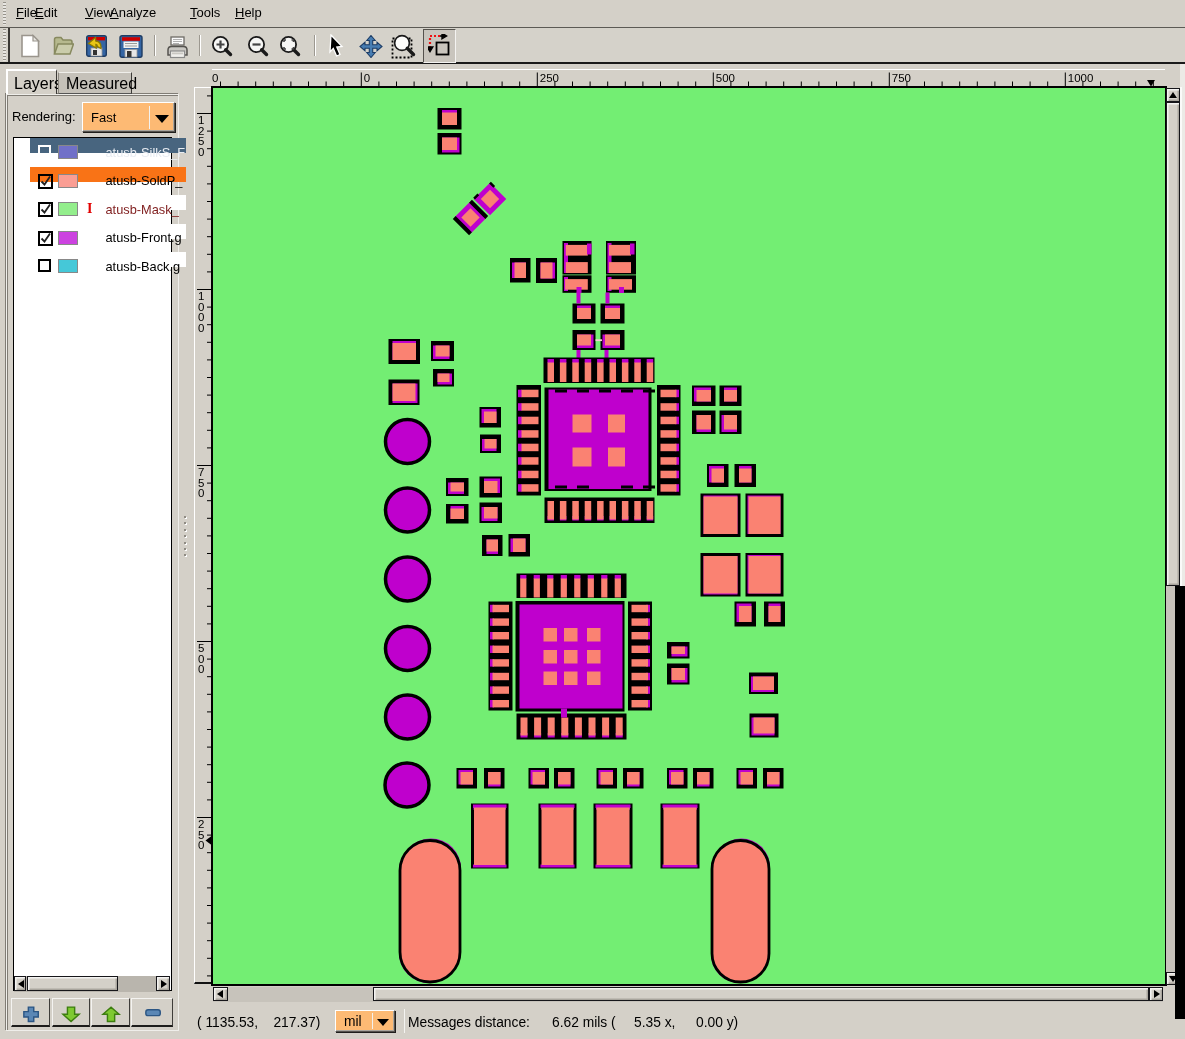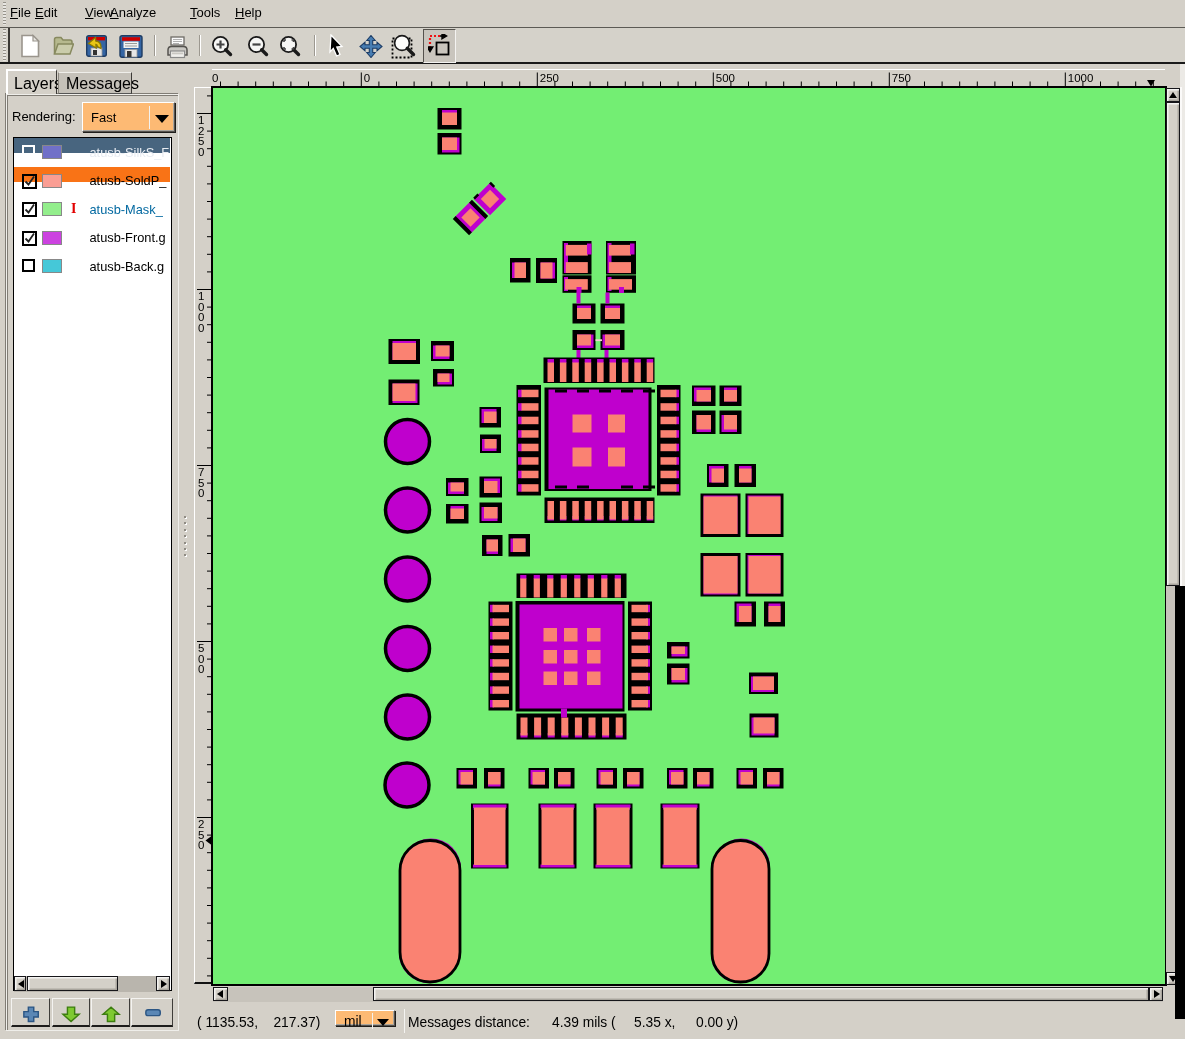--- a/index.html
+++ b/index.html
@@ -15,21 +15,21 @@
 #tab2{left:58px;top:72px;width:74px;height:22px;background:#c5c1b9;border:1px solid #8a867e;border-bottom:1px solid #555;border-top:1px solid #efeeea;border-right:1px solid #3c3a37}
 #tab2 span{position:absolute;left:7px;top:2px}
 #nbframe{left:6px;top:94px;width:173px;height:937px;border-left:1px solid #efeeea;border-top:1px solid #efeeea;border-right:1px solid #efeeea;border-bottom:1px solid #efeeea;background:#d4d0c8;box-shadow:1px 1px 0 #807c75 inset, -1px -1px 0 #807c75}
 #rendlab{left:12px;top:109px;font-size:13px}
 .gtkbtn{background:#fdba74;border-top:1px solid #fff;border-left:1px solid #fff;border-right:1px solid #55524d;border-bottom:1px solid #55524d;box-shadow:1px 1px 0 #1f1e1c, inset -1px -1px 0 #a9a59d}
 #combo{left:82px;top:102px;width:93px;height:30px}
 #combo .t{position:absolute;left:8px;top:7px;font-size:13px}
 #combo .sep{position:absolute;right:24px;top:3px;width:1px;height:23px;background:#8f8b83;border-right:1px solid #f2f1ee}
 #combo .arr{position:absolute;right:5px;top:12px;width:0;height:0;border-left:7px solid transparent;border-right:7px solid transparent;border-top:8px solid #000}
 #list{left:13px;top:137px;width:159px;height:854px;border:1.5px solid #000;background:#fff}
-.row{position:absolute;left:0;width:156px;height:15px}
+.row{position:absolute;left:16px;width:156px;height:15px}
 .row .cb{position:absolute;left:8px;top:7px;width:13px;height:13px;border:2px solid #000;background:transparent}
 .row svg.ck{position:absolute;left:8px;top:5px}
 .row .sw{position:absolute;left:28px;top:7px;width:20px;height:14px;border:1px solid #888}
 .row .nm{position:absolute;left:75.5px;top:6.5px;font-size:12.8px;white-space:nowrap}
 .row .inv{position:absolute;left:57px;top:6px;font-size:14px;color:#e20000;font-family:"Liberation Serif",serif;font-weight:bold}
 #lsb{left:0px;top:838px;width:156px;height:15.5px;background:#b9b5ad}
 .sbbtn{position:absolute;background:#d4d0c8;border:1.5px solid #16161a;box-shadow:inset 1.5px 1.5px 0 #f4f3f1,inset -1.5px -1.5px 0 #a9a59d}
 .arrL{width:0;height:0;border-top:4.5px solid transparent;border-bottom:4.5px solid transparent;border-right:6px solid #000;position:absolute;left:3px;top:2.5px}
 .arrR{width:0;height:0;border-top:4.5px solid transparent;border-bottom:4.5px solid transparent;border-left:6px solid #000;position:absolute;left:4px;top:2.5px}
 .arrU{width:0;height:0;border-left:4.5px solid transparent;border-right:4.5px solid transparent;border-bottom:6px solid #000;position:absolute;left:2.5px;top:3px}
@@ -43,21 +43,21 @@
 #hscroll{left:213px;top:986.5px;width:950px;height:15px;background:#c7c3bb}
 #status{left:190px;top:1005px;width:995px;height:34px;background:#d4d0c8;font-size:13.8px}
 #blackbar{left:1174.5px;top:586px;width:10.5px;height:432.5px;background:#000}
 #rightedge{left:1180px;top:64px;width:5px;height:522px;background:#eceae6}
 .dot{position:absolute;width:2px;height:2px;background:#8f8b83;box-shadow:1px 1px 0 #fff}
 svg text{font-family:"Liberation Sans",sans-serif;fill:#000}
 </style></head>
 <body>
 <div class="abs" id="menubar">
     <div class="abs" style="left:1px;top:2px;width:7px;height:23px;background:repeating-linear-gradient(180deg,#96928a 0 1.5px,#e8e6e2 1.5px 3px);border-left:2px solid #d4d0c8;border-right:2px solid #d4d0c8"></div>
- <span style="left:10px"><u>F</u>ile</span>
+ <span style="left:16px"><u>F</u>ile</span>
     <span style="left:35px"><u>E</u>dit</span>
     <span style="left:85px"><u>V</u>iew</span>
     <span style="left:110px"><u>A</u>nalyze</span>
     <span style="left:190px"><u>T</u>ools</span>
     <span style="left:235px"><u>H</u>elp</span>
 </div>
 <div class="abs" id="toolbar">
  <div class="abs grip"></div>
     <div class="abs gline"></div>
  <svg class="abs" style="left:19.5px;top:6px" width="20" height="24" viewBox="0 0 20 24">
@@ -127,21 +127,21 @@
 <div class="tsep" style="left:153.5px"></div>
 <div class="tsep" style="left:199px"></div>
 <div class="tsep" style="left:313.5px"></div>
 </div>
 <div class="abs" id="panel"></div>
 <div class="abs" id="nbframe"></div>
 <div class="abs" id="tab1">
     <span>Layers</span>
   </div>
 <div class="abs" id="tab2">
-    <span>Messages</span>
+    <span>Measured</span>
   </div>
 <div class="abs" id="rendlab">Rendering:</div>
 <div class="abs gtkbtn" id="combo">
     <span class="t">Fast</span>
     <div class="sep"></div>
     <div class="arr"></div>
   </div>
 <div class="abs" id="list">
  <div class="row" style="top:0px;background:#48657f">
       <div class="cb" style="border-color:#fff"></div>
@@ -156,21 +156,21 @@
       <div class="sw" style="background:#fa9e94"></div>
       <span class="nm" style="color:#000">atusb-SoldP_</span>
     </div>
 <div class="row" style="top:57.2px;background:#fff">
       <svg class="ck" width="17" height="17" viewBox="0 0 17 17">
         <rect x="1" y="3" width="13" height="13" fill="none" stroke="#000" stroke-width="2"></rect>
         <path d="M3.5 9.5 L6.5 12.5 L12 4.5" stroke="#222" stroke-width="1.8" fill="none"></path>
       </svg>
       <div class="sw" style="background:#93ee8c"></div>
       <span class="inv">I</span>
-      <span class="nm" style="color:#0369a1">atusb-Mask_</span>
+      <span class="nm" style="color:#7f1d1d">atusb-Mask_</span>
     </div>
 <div class="row" style="top:85.8px;background:#fff">
       <svg class="ck" width="17" height="17" viewBox="0 0 17 17">
         <rect x="1" y="3" width="13" height="13" fill="none" stroke="#000" stroke-width="2"></rect>
         <path d="M3.5 9.5 L6.5 12.5 L12 4.5" stroke="#222" stroke-width="1.8" fill="none"></path>
       </svg>
       <div class="sw" style="background:#cc42e0"></div>
       <span class="nm" style="color:#000000">atusb-Front.g</span>
     </div>
 <div class="row" style="top:114.4px;background:#fff">
@@ -627,28 +627,28 @@
   <div class="sbbtn" style="left:0;top:0;width:15px;height:14.5px">
       <div class="arrL" style="top:2px"></div>
     </div>
   <div class="sbbtn" style="left:160px;top:0;width:776px;height:14.5px"></div>
   <div class="sbbtn" style="left:936px;top:0;width:14px;height:14.5px">
       <div class="arrR" style="top:2px"></div>
     </div>
 </div>
 <div class="abs" id="status">
  <span class="abs" style="left:7px;top:10px">( 1135.53,&nbsp;&nbsp;&nbsp;&nbsp;217.37)</span>
- <div class="abs gtkbtn" style="left:145px;top:5px;width:60px;height:16px">
+ <div class="abs gtkbtn" style="left:145px;top:5px;width:60px;height:22px">
       <span class="abs" style="left:8px;top:2.5px">mil</span>
       <div class="abs" style="right:21px;top:2px;width:1px;height:16px;background:#8f8b83;border-right:1px solid #f2f1ee"></div>
       <div class="abs" style="right:5px;top:8px;width:0;height:0;border-left:6px solid transparent;border-right:6px solid transparent;border-top:7.5px solid #000"></div>
     </div>
  <div class="abs" style="left:214px;top:4px;width:1px;height:24px;background:#928e86;border-right:1px solid #f4f3f0"></div>
  <span class="abs" style="left:218px;top:10px">Messages distance:</span>
- <span class="abs" style="left:362px;top:10px">4.39 mils (</span>
+ <span class="abs" style="left:362px;top:10px">6.62 mils (</span>
  <span class="abs" style="left:444px;top:10px">5.35 x,</span>
  <span class="abs" style="left:506px;top:10px">0.00 y)</span>
 </div>
 <div class="abs" id="rightedge"></div>
 <div class="abs" style="left:1180px;top:87px;width:1.5px;height:499px;background:#fbfaf9"></div>
 <div class="abs" id="blackbar"></div>
 <div class="dot" style="left:184px;top:516px"></div>
 <div class="dot" style="left:184px;top:522px"></div>
 <div class="dot" style="left:184px;top:529px"></div>
 <div class="dot" style="left:184px;top:535px"></div>

